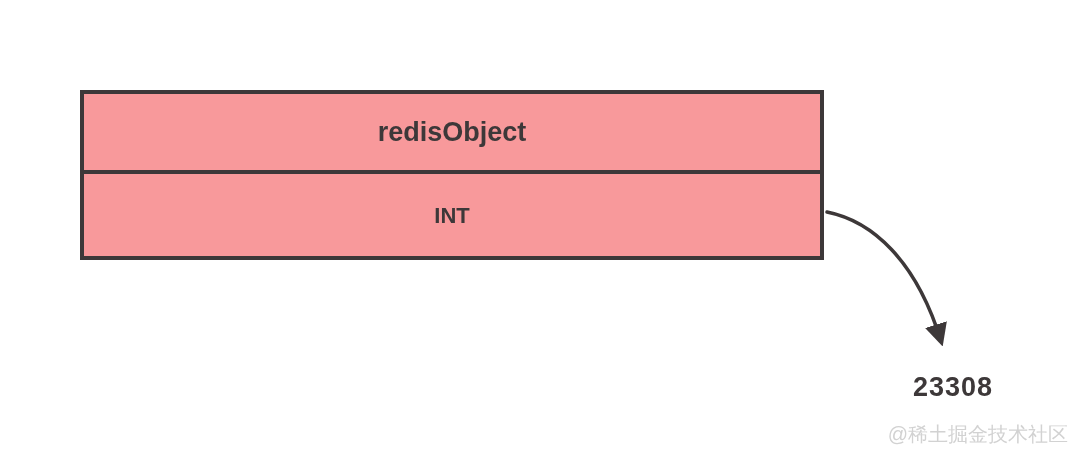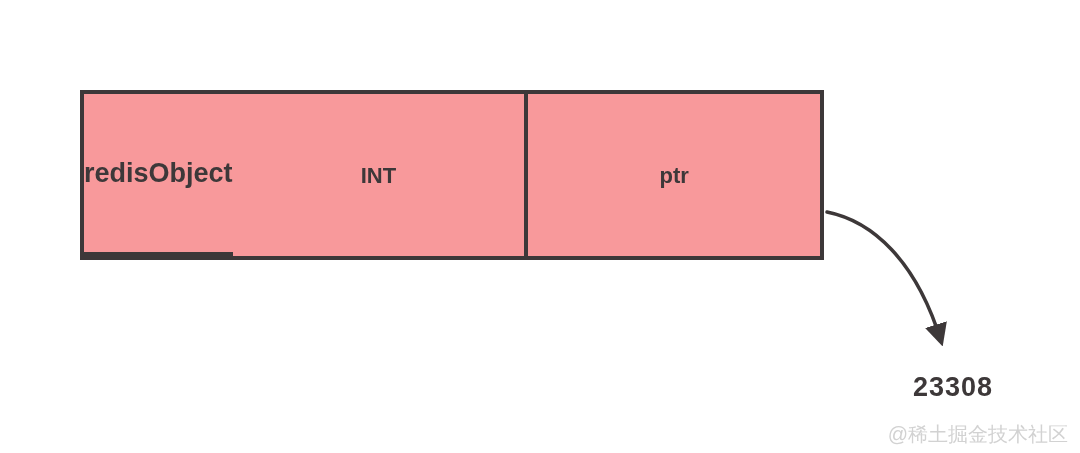--- a/index.html
+++ b/index.html
@@ -20,21 +20,21 @@
   }
   .ro-box{
     position:absolute;
     left:80px;
     top:90px;
     width:744px;
     height:170px;
     border:4px solid var(--line);
     background:var(--fill);
     display:flex;
-    flex-direction:row;
+    flex-direction:column;
   }
   .ro-header{
     flex:0 0 80px;
     border-bottom:4px solid var(--line);
     display:flex;
     align-items:center;
     justify-content:center;
     font-size:27px;
     font-weight:bold;
     color:var(--text);
@@ -99,23 +99,20 @@
 <body>
 
 <div class="canvas">
 
   <div class="ro-box">
     <div class="ro-header">redisObject</div>
     <div class="ro-cells">
       <div class="ro-cell">
         <div>INT</div>
       </div>
-      <div class="ro-cell">
-        <div>ptr</div>
-      </div>
     </div>
   </div>
 
   <svg class="arrow-layer" viewBox="0 0 1080 453" xmlns="http://www.w3.org/2000/svg">
     <defs>
       <marker id="ah" viewBox="0 0 10 10" refX="7.5" refY="5" markerWidth="6.5" markerHeight="6.5" orient="auto">
         <path class="head" d="M0,0 L10,5 L0,10 z"></path>
       </marker>
     </defs>
     <path class="curve" d="M 827,212 C 872,221 916,260 941,341" marker-end="url(#ah)"></path>

